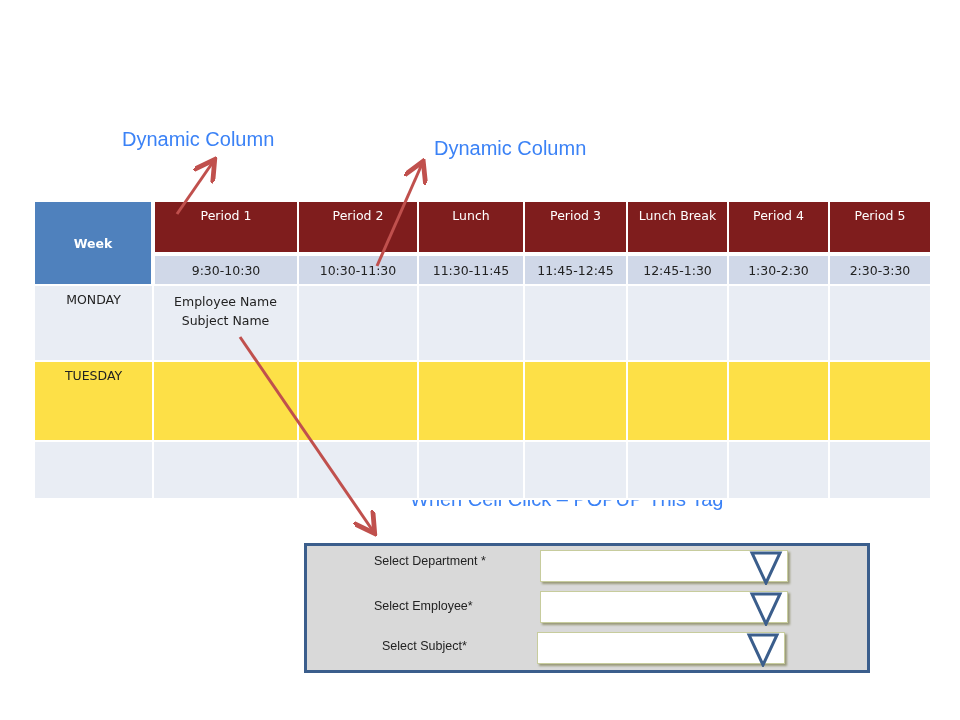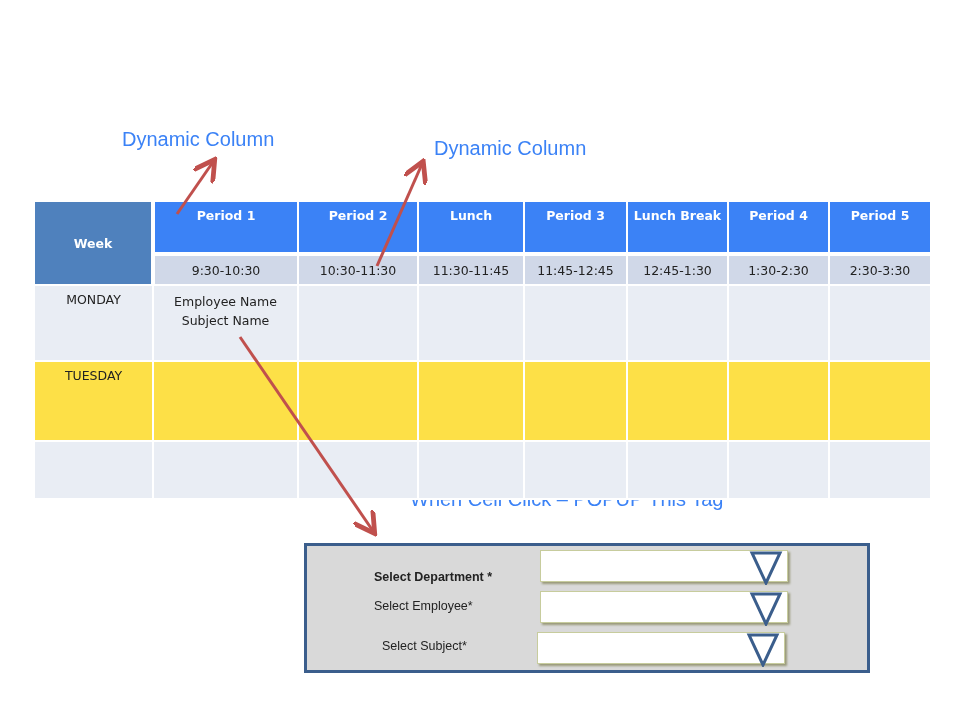--- a/index.html
+++ b/index.html
@@ -6,21 +6,21 @@
   body { width:960px; height:720px; background:#ffffff; position:relative; overflow:hidden;
          font-family:"Liberation Sans", sans-serif; }
   .annot { position:absolute; font-family:"Liberation Sans", sans-serif; color:#3b82f6; font-size:20px; }
   #annot1 { left:122px; top:128px; }
   #annot2 { left:434px; top:137px; }
   #annot3 { left:410px; top:488px; }
 
   table.tt { position:absolute; left:33px; top:200px; border-collapse:collapse; table-layout:fixed; }
   table.tt td { border:2px solid #ffffff; padding:0; text-align:center; vertical-align:top;
                 font-family:"DejaVu Sans", sans-serif; font-size:12.5px; color:#222; }
-  .hdr { background:#3b82f6; color:#fff !important; font-weight:bold; height:44px; padding-top:6px !important; }
+  .hdr { background:#7f1d1d; color:#fff !important; font-weight:normal; height:44px; padding-top:6px !important; }
   .weekcell { background:#4f81bd; color:#fff !important; font-weight:bold; vertical-align:middle !important; border-right:4px solid #fff !important; }
   .timecell { background:#d0d8e8; height:28px; vertical-align:middle !important; border-top:4px solid #fff !important; }
   .row-light td { background:#e9edf4; }
   .row-dark td { background:#fde047; }
   .daycell { padding-top:6px !important; }
   .r1 td { height:68px; }
   .r2 td { height:72px; }
   .r3 td { height:50px; }
   .cellnote { padding-top:6px !important; line-height:19px; }
 
@@ -112,21 +112,21 @@
     <marker id="ah" markerWidth="8" markerHeight="8" refX="6" refY="4" orient="auto" markerUnits="strokeWidth">
       <path d="M0,0 L7,4 L0,8" fill="none" stroke="#c0504d" stroke-width="1.6"></path>
     </marker>
   </defs>
   <line x1="177" y1="214" x2="213" y2="162" stroke="#c0504d" stroke-width="3" marker-end="url(#ah)"></line>
   <line x1="377" y1="266" x2="422" y2="164" stroke="#c0504d" stroke-width="3" marker-end="url(#ah)"></line>
   <line x1="240" y1="337" x2="373" y2="531" stroke="#c0504d" stroke-width="3" marker-end="url(#ah)"></line>
 </svg>
 
 <div class="popup">
-  <div class="plabel" style="left:67px; top:24px;font-weight:bold;">Select  Department *</div>
+  <div class="plabel" style="left:67px; top:8px;">Select  Department *</div>
   <div class="pselect" style="left:233px; top:4px;">
     <svg class="ptri" viewBox="0 0 34 34">
         <path d="M3,2 L31,2 L17,32 Z" fill="none" stroke="#3b5e8c" stroke-width="3"></path>
       </svg>
   </div>
   <div class="plabel" style="left:67px; top:53px;">Select  Employee*</div>
   <div class="pselect" style="left:233px; top:45px;">
     <svg class="ptri" viewBox="0 0 34 34">
         <path d="M3,2 L31,2 L17,32 Z" fill="none" stroke="#3b5e8c" stroke-width="3"></path>
       </svg>

